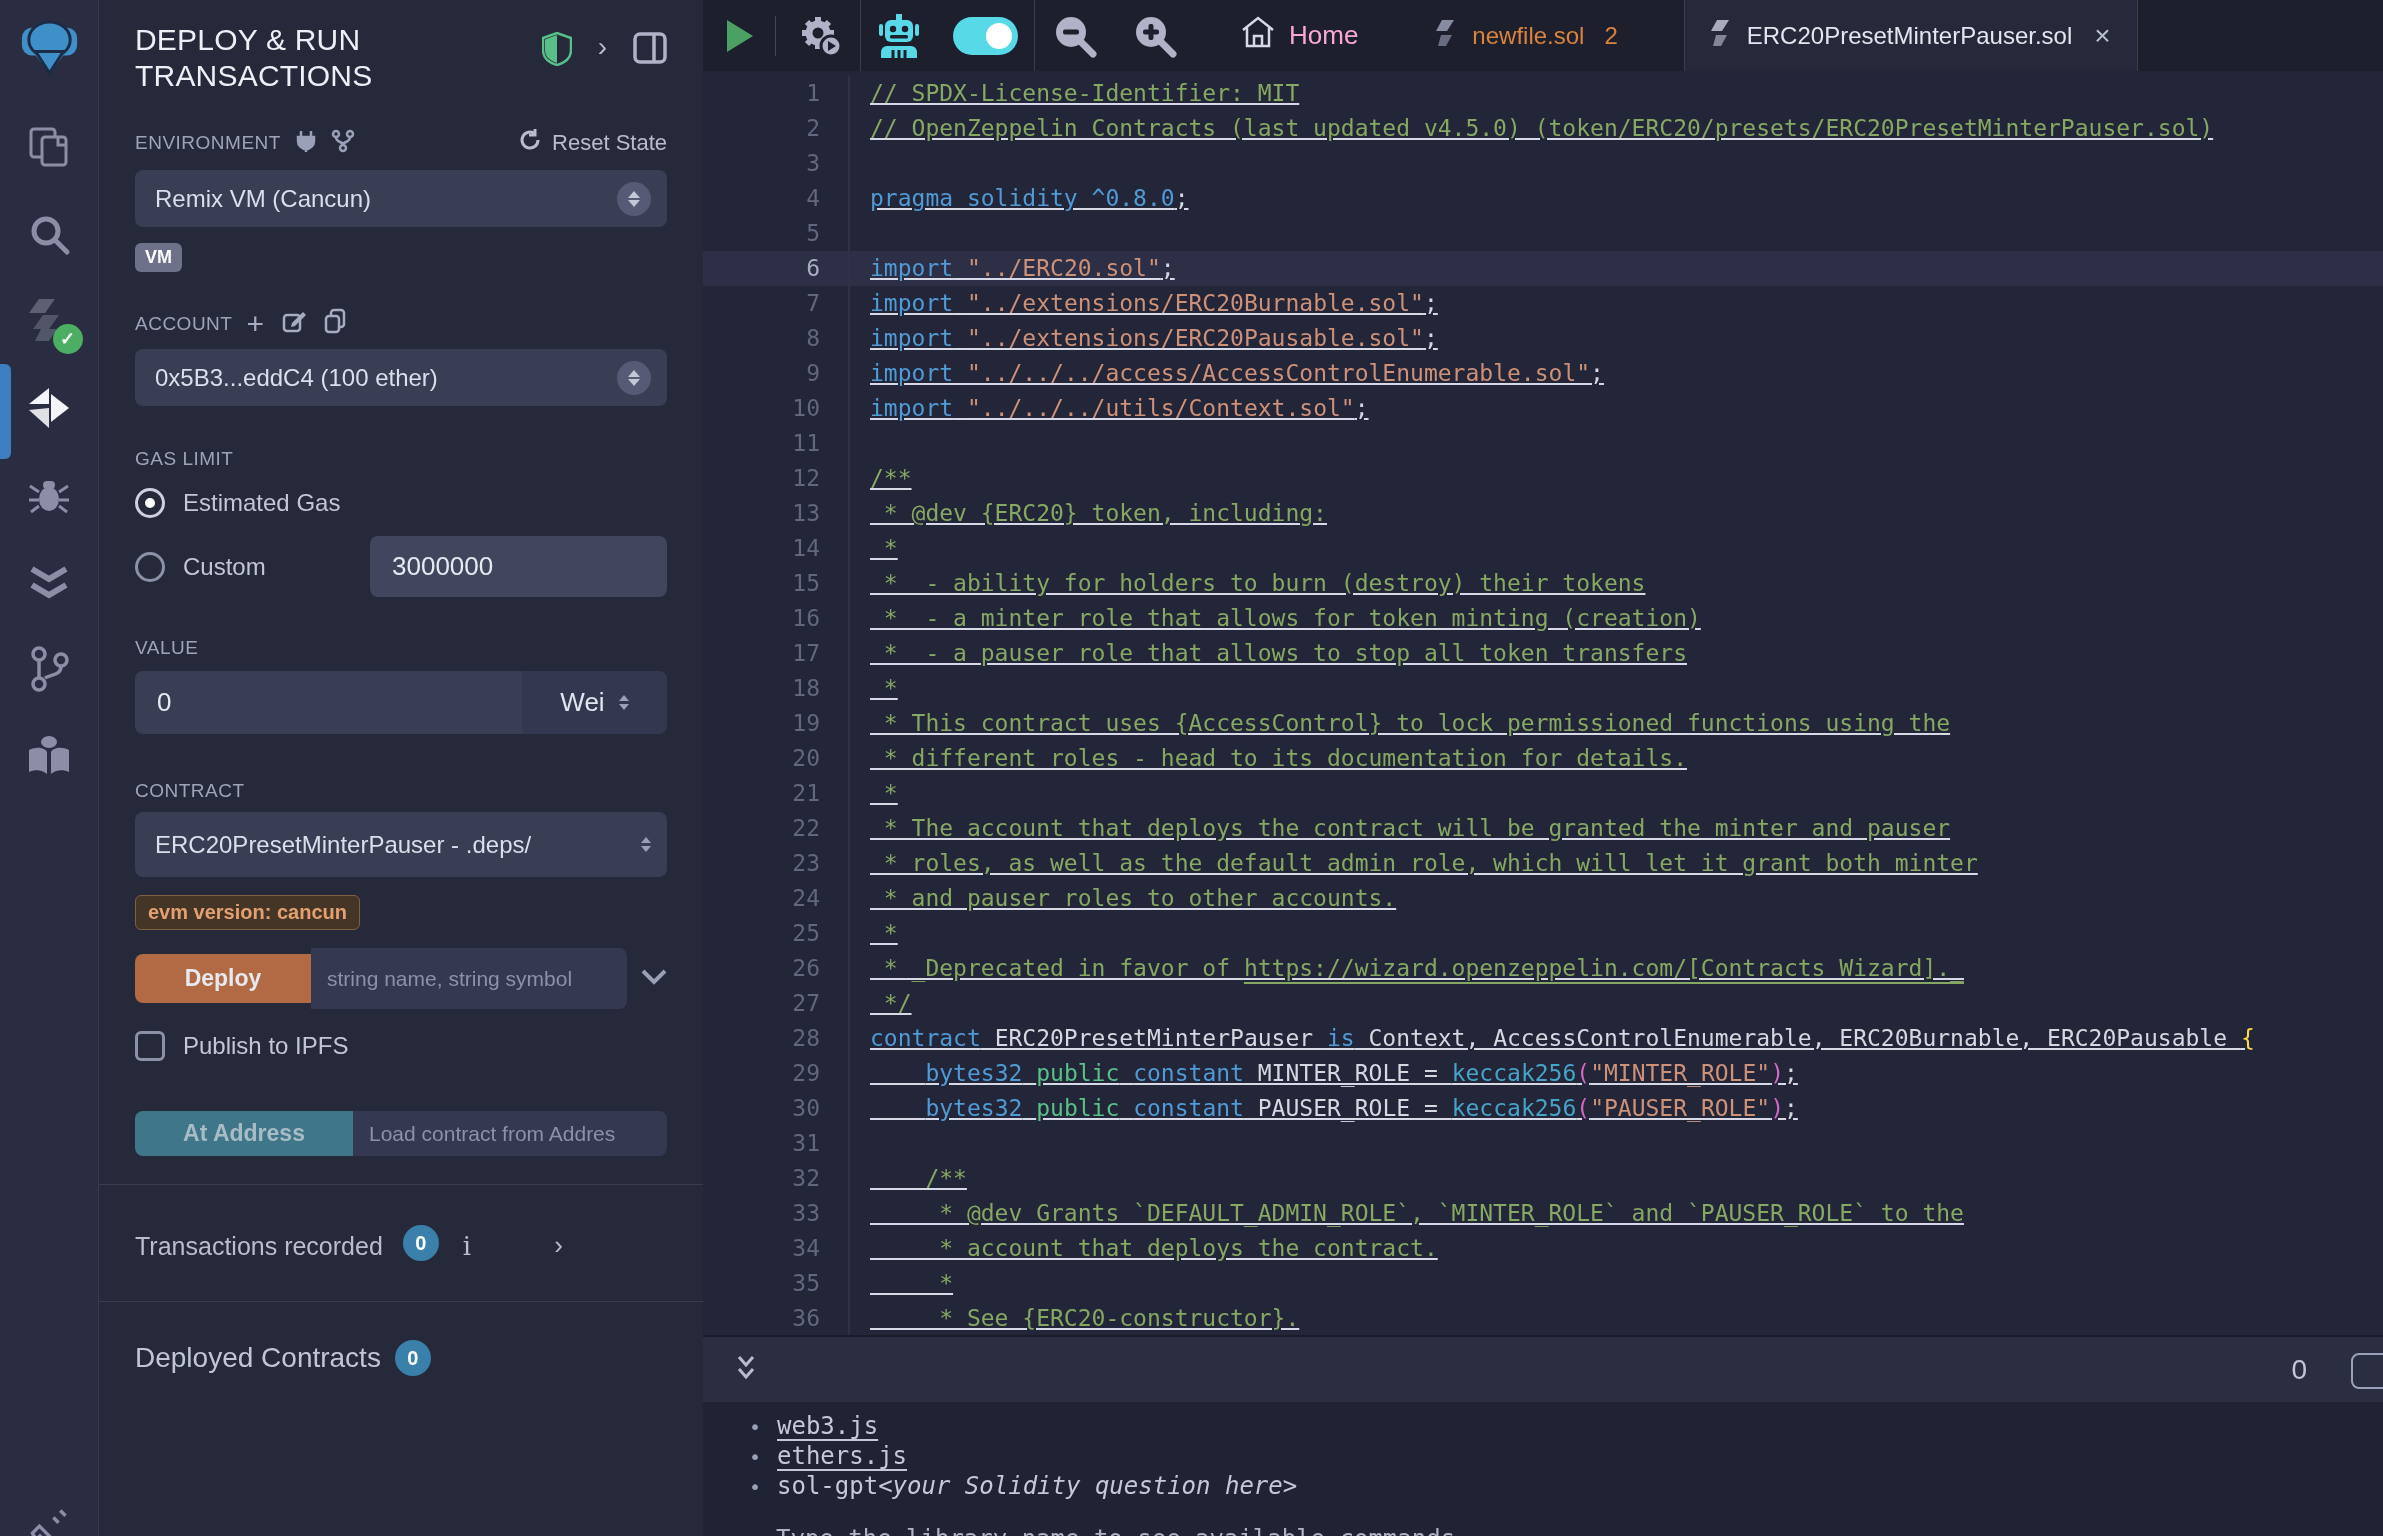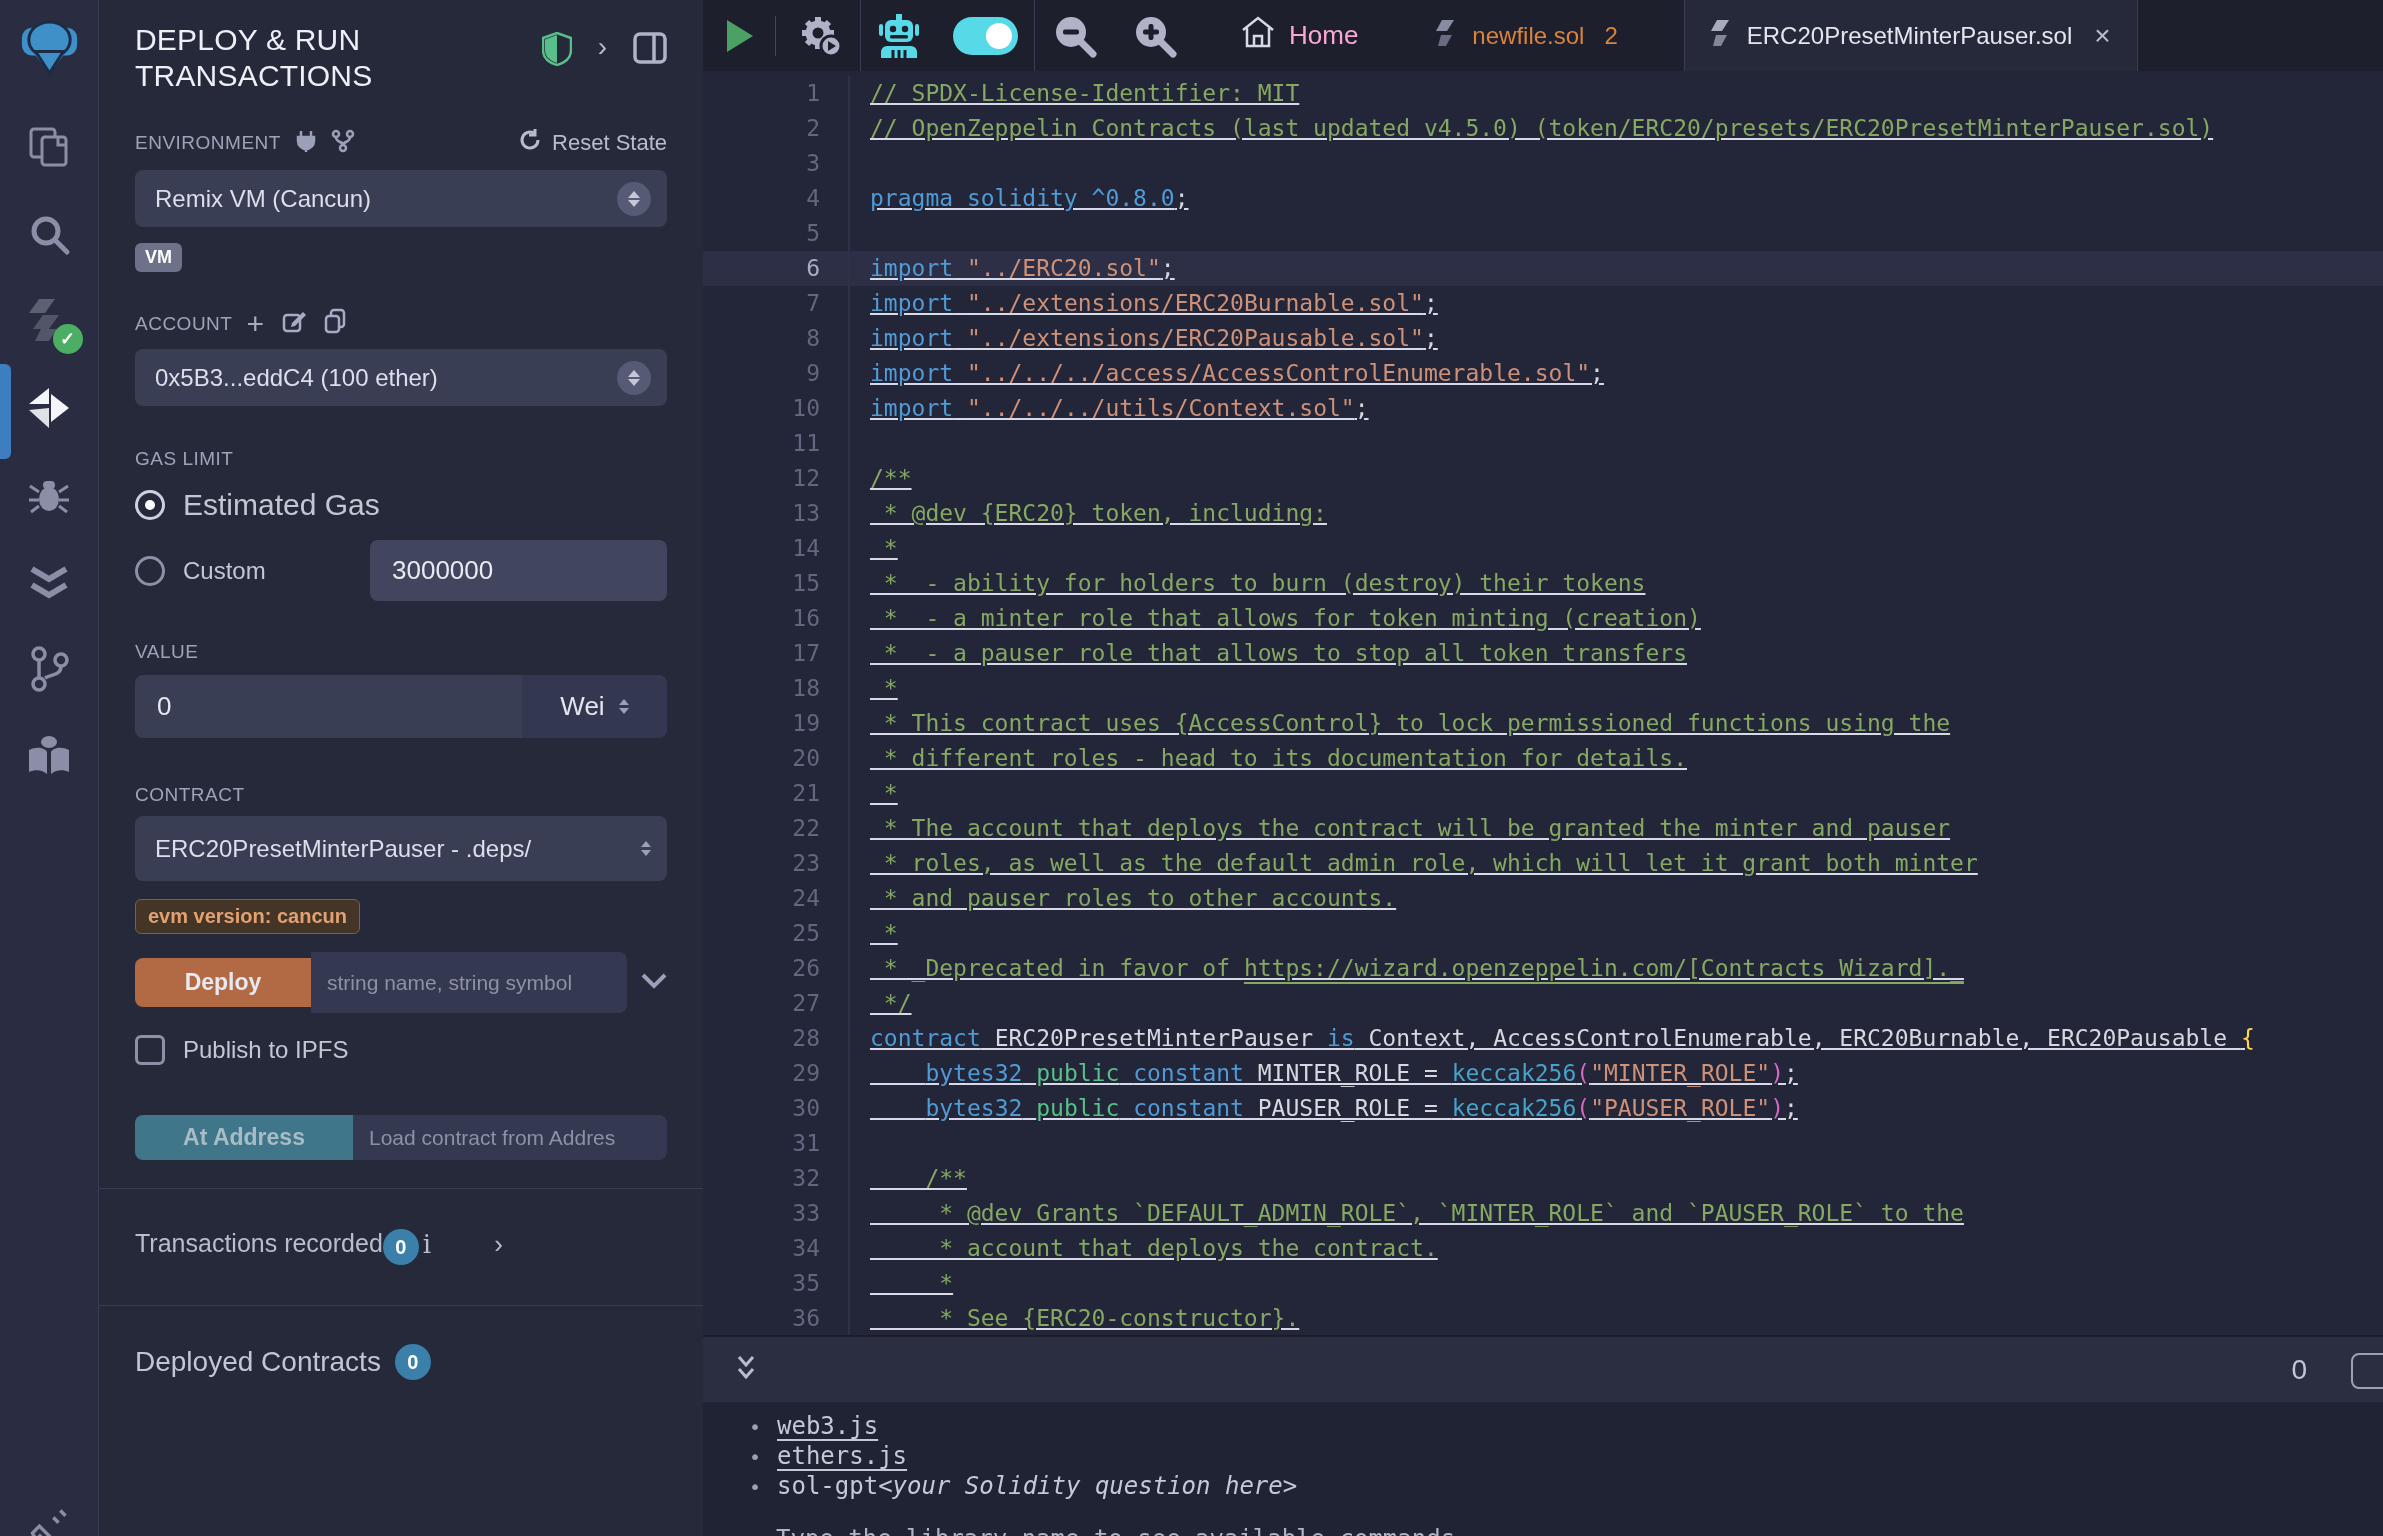--- a/index.html
+++ b/index.html
@@ -40,21 +40,21 @@
   .circ-stepper{width:34px;height:34px;border-radius:50%;background:#565a74;display:flex;flex-direction:column;
     align-items:center;justify-content:center;gap:2px;}
   .tri-up{width:0;height:0;border-left:6px solid transparent;border-right:6px solid transparent;border-bottom:7px solid #c3c7d6;}
   .tri-dn{width:0;height:0;border-left:6px solid transparent;border-right:6px solid transparent;border-top:7px solid #c3c7d6;}
   .vm-badge{display:inline-block;margin-top:16px;background:#6d7189;color:#fff;font-weight:bold;font-size:18px;
     padding:4px 10px;border-radius:6px;}
   .acct-row{margin-top:36px;}
   .acct-icons{display:flex;gap:18px;align-items:center;}
   .plus{font-size:30px;color:#a8acc2;line-height:20px;}
   .gas-label{margin-top:42px;}
-  .radio-row{display:flex;align-items:center;gap:18px;margin-top:18px;font-size:30px;color:#c3c7d4;}
+  .radio-row{display:flex;align-items:center;gap:18px;margin-top:18px;font-size:24px;color:#c3c7d4;}
   .radio{width:30px;height:30px;border-radius:50%;border:3px solid #8d91a8;flex:0 0 30px;position:relative;}
   .radio.sel{border-color:#cdd1de;}
   .radio.sel::after{content:"";position:absolute;left:7px;top:7px;width:10px;height:10px;border-radius:50%;background:#fff;}
   .custom-row{display:flex;align-items:center;justify-content:space-between;margin-top:18px;}
   .custom-left{display:flex;align-items:center;gap:18px;font-size:24px;color:#c3c7d4;}
   .gas-input{width:297px;height:61px;background:#41455e;border:none;border-radius:8px;color:#e8eaf2;
     font-size:26px;padding:0 22px;font-family:"Liberation Sans",sans-serif;}
   .value-label{margin-top:40px;}
   .value-row{margin-top:12px;display:flex;height:63px;}
   .value-input{flex:1;background:var(--bg-input);border:none;border-radius:8px 0 0 8px;color:#e8eaf2;font-size:26px;
@@ -78,21 +78,21 @@
   .publish-row{display:flex;align-items:center;gap:18px;margin-top:22px;font-size:24px;color:#c3c7d4;}
   .checkbox{width:30px;height:30px;border:3px solid #8d91a8;border-radius:6px;background:transparent;}
   .ataddr-row{margin-top:50px;display:flex;height:45px;}
   .ataddr-btn{width:218px;background:var(--ataddr);border:none;border-radius:8px 0 0 8px;color:#a8bcc6;
     font-weight:bold;font-size:23px;cursor:pointer;font-family:"Liberation Sans",sans-serif;}
   .ataddr-input{flex:1;background:var(--bg-input-dk);border:none;border-radius:0 8px 8px 0;font-size:21px;
     padding:0 16px;color:#dcdfeb;font-family:"Liberation Sans",sans-serif;}
   .ataddr-input::placeholder{color:#8d91a8;}
   .panel-divider{height:1px;background:var(--divider);margin:0 -36px;}
   .div1{margin-top:28px;}
-  .tx-row{display:flex;align-items:flex-start;padding:40px 0;}
+  .tx-row{display:flex;align-items:flex-end;padding:40px 0;gap:20px;}
   .tx-label{font-size:25px;color:#b9bdcc;}
   .count-badge{width:36px;height:36px;border-radius:50%;background:var(--badge-blue);color:#fff;font-weight:bold;
     font-size:20px;display:flex;align-items:center;justify-content:center;}
   .info-i{font-family:"DejaVu Serif",serif;font-size:26px;color:#b9bdcc;margin-left:4px;}
   .tx-chev{margin-left:63px;color:#b9bdcc;font-size:26px;}
   .dc-row{display:flex;align-items:center;gap:14px;padding-top:38px;}
   .dc-label{font-size:28px;color:#c2c6d4;}
 
   
   .main{flex:1;display:flex;flex-direction:column;background:var(--bg-editor);}

